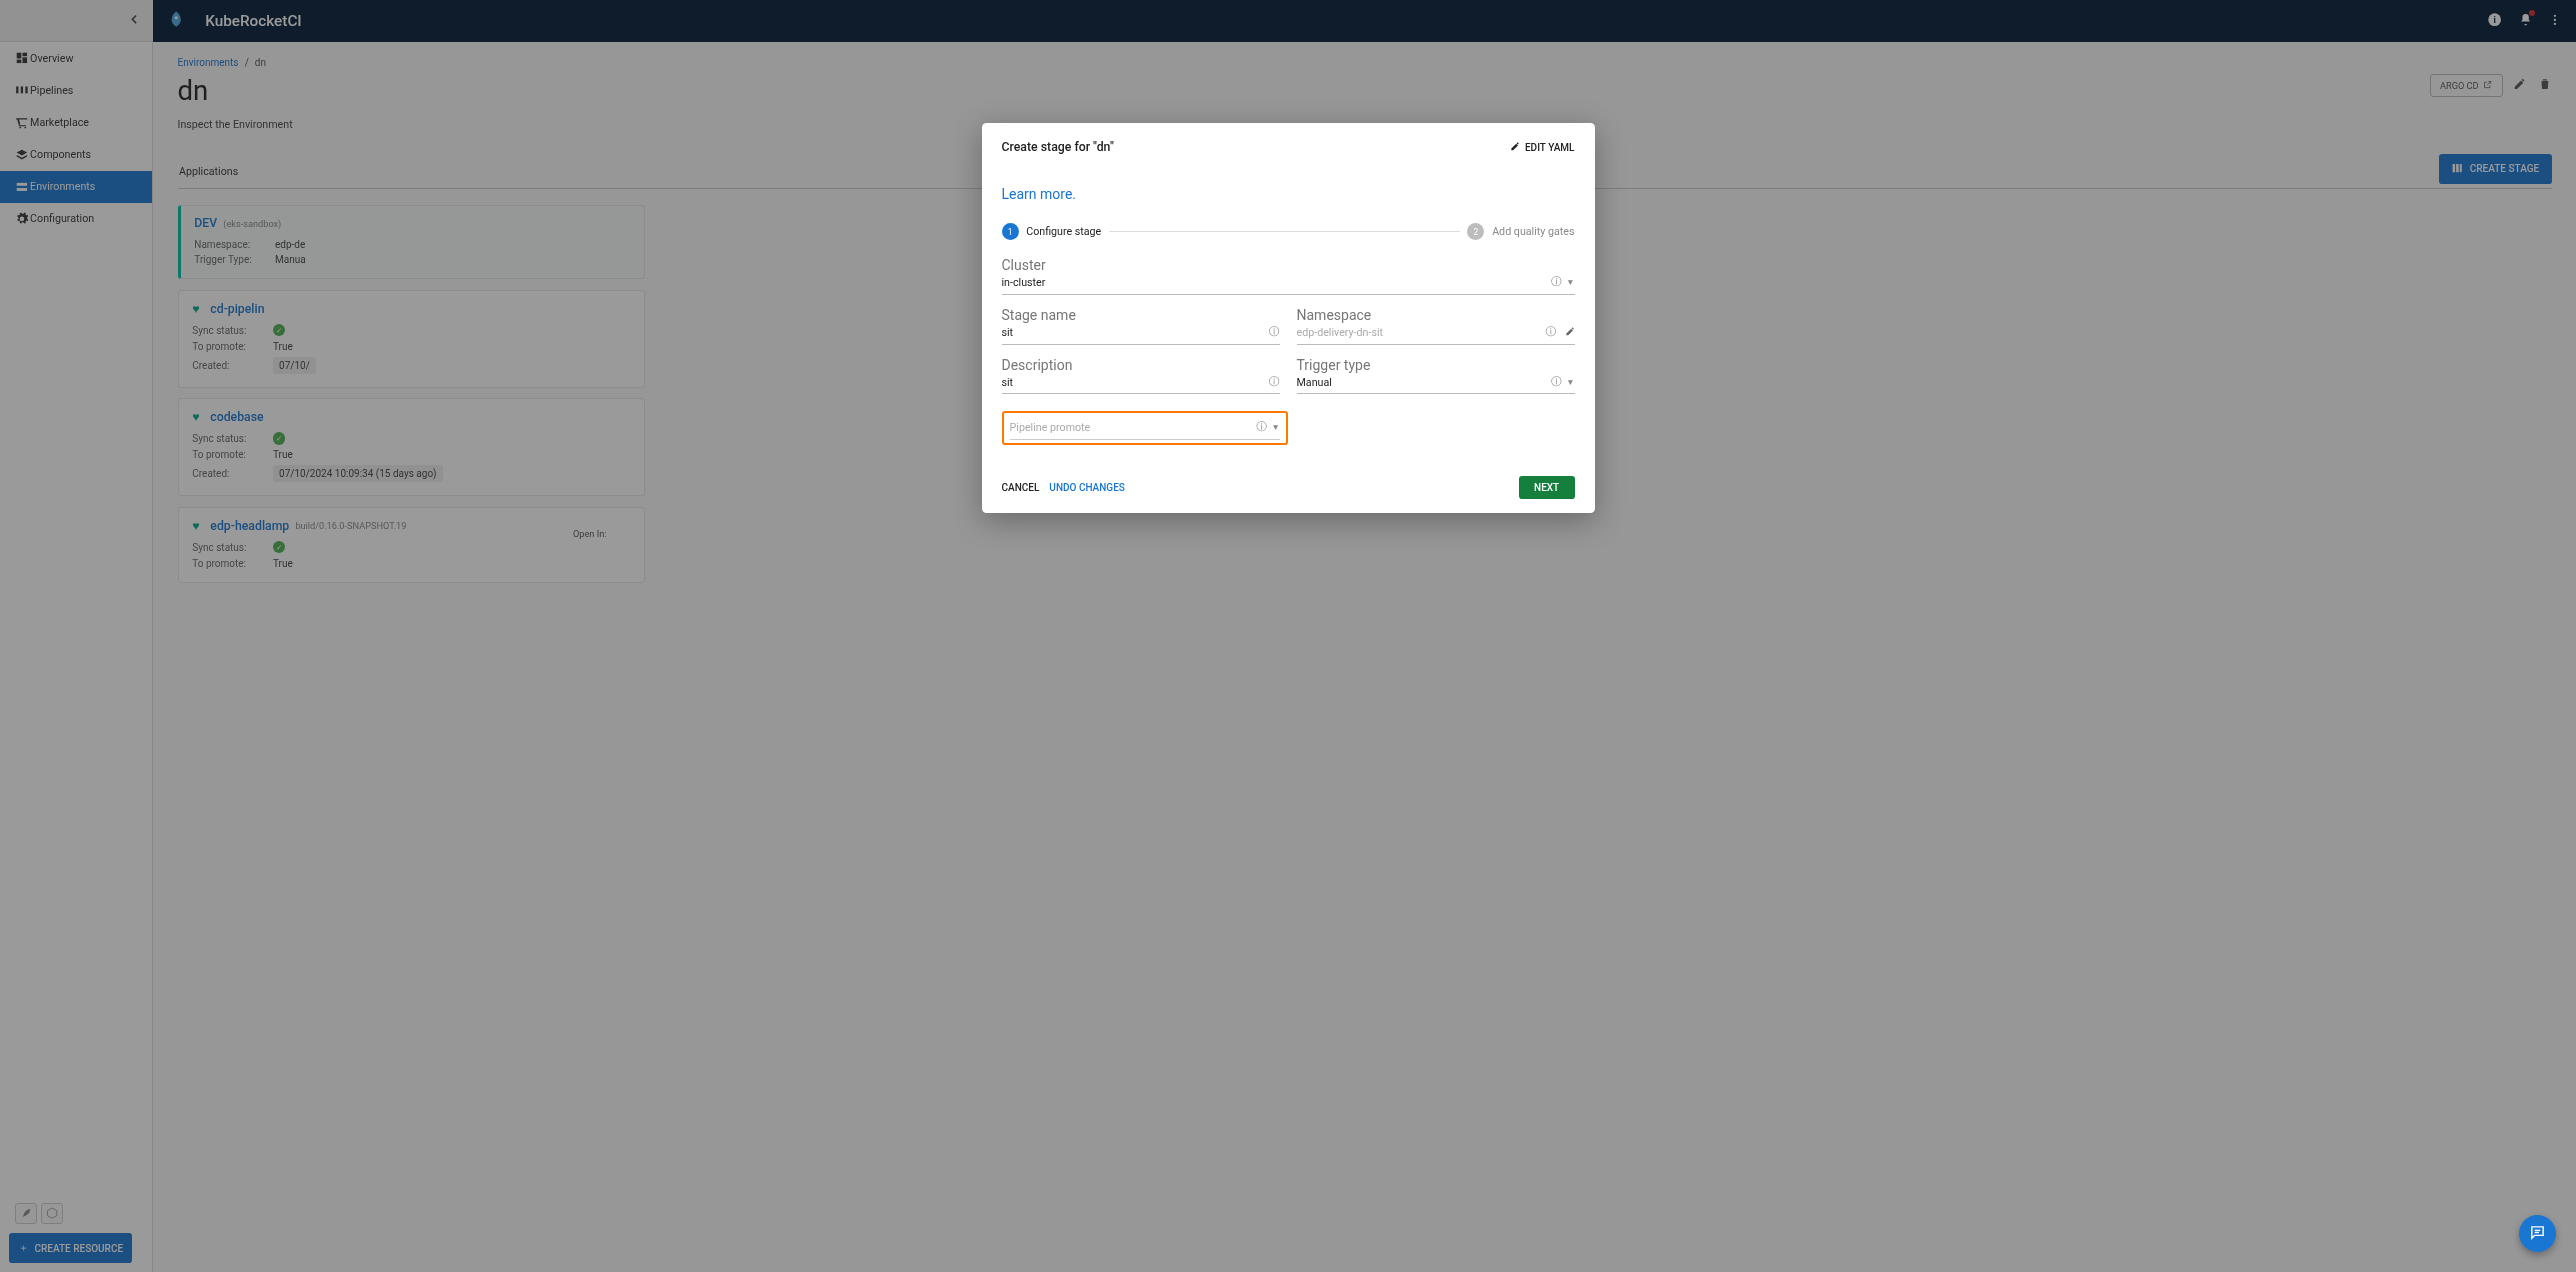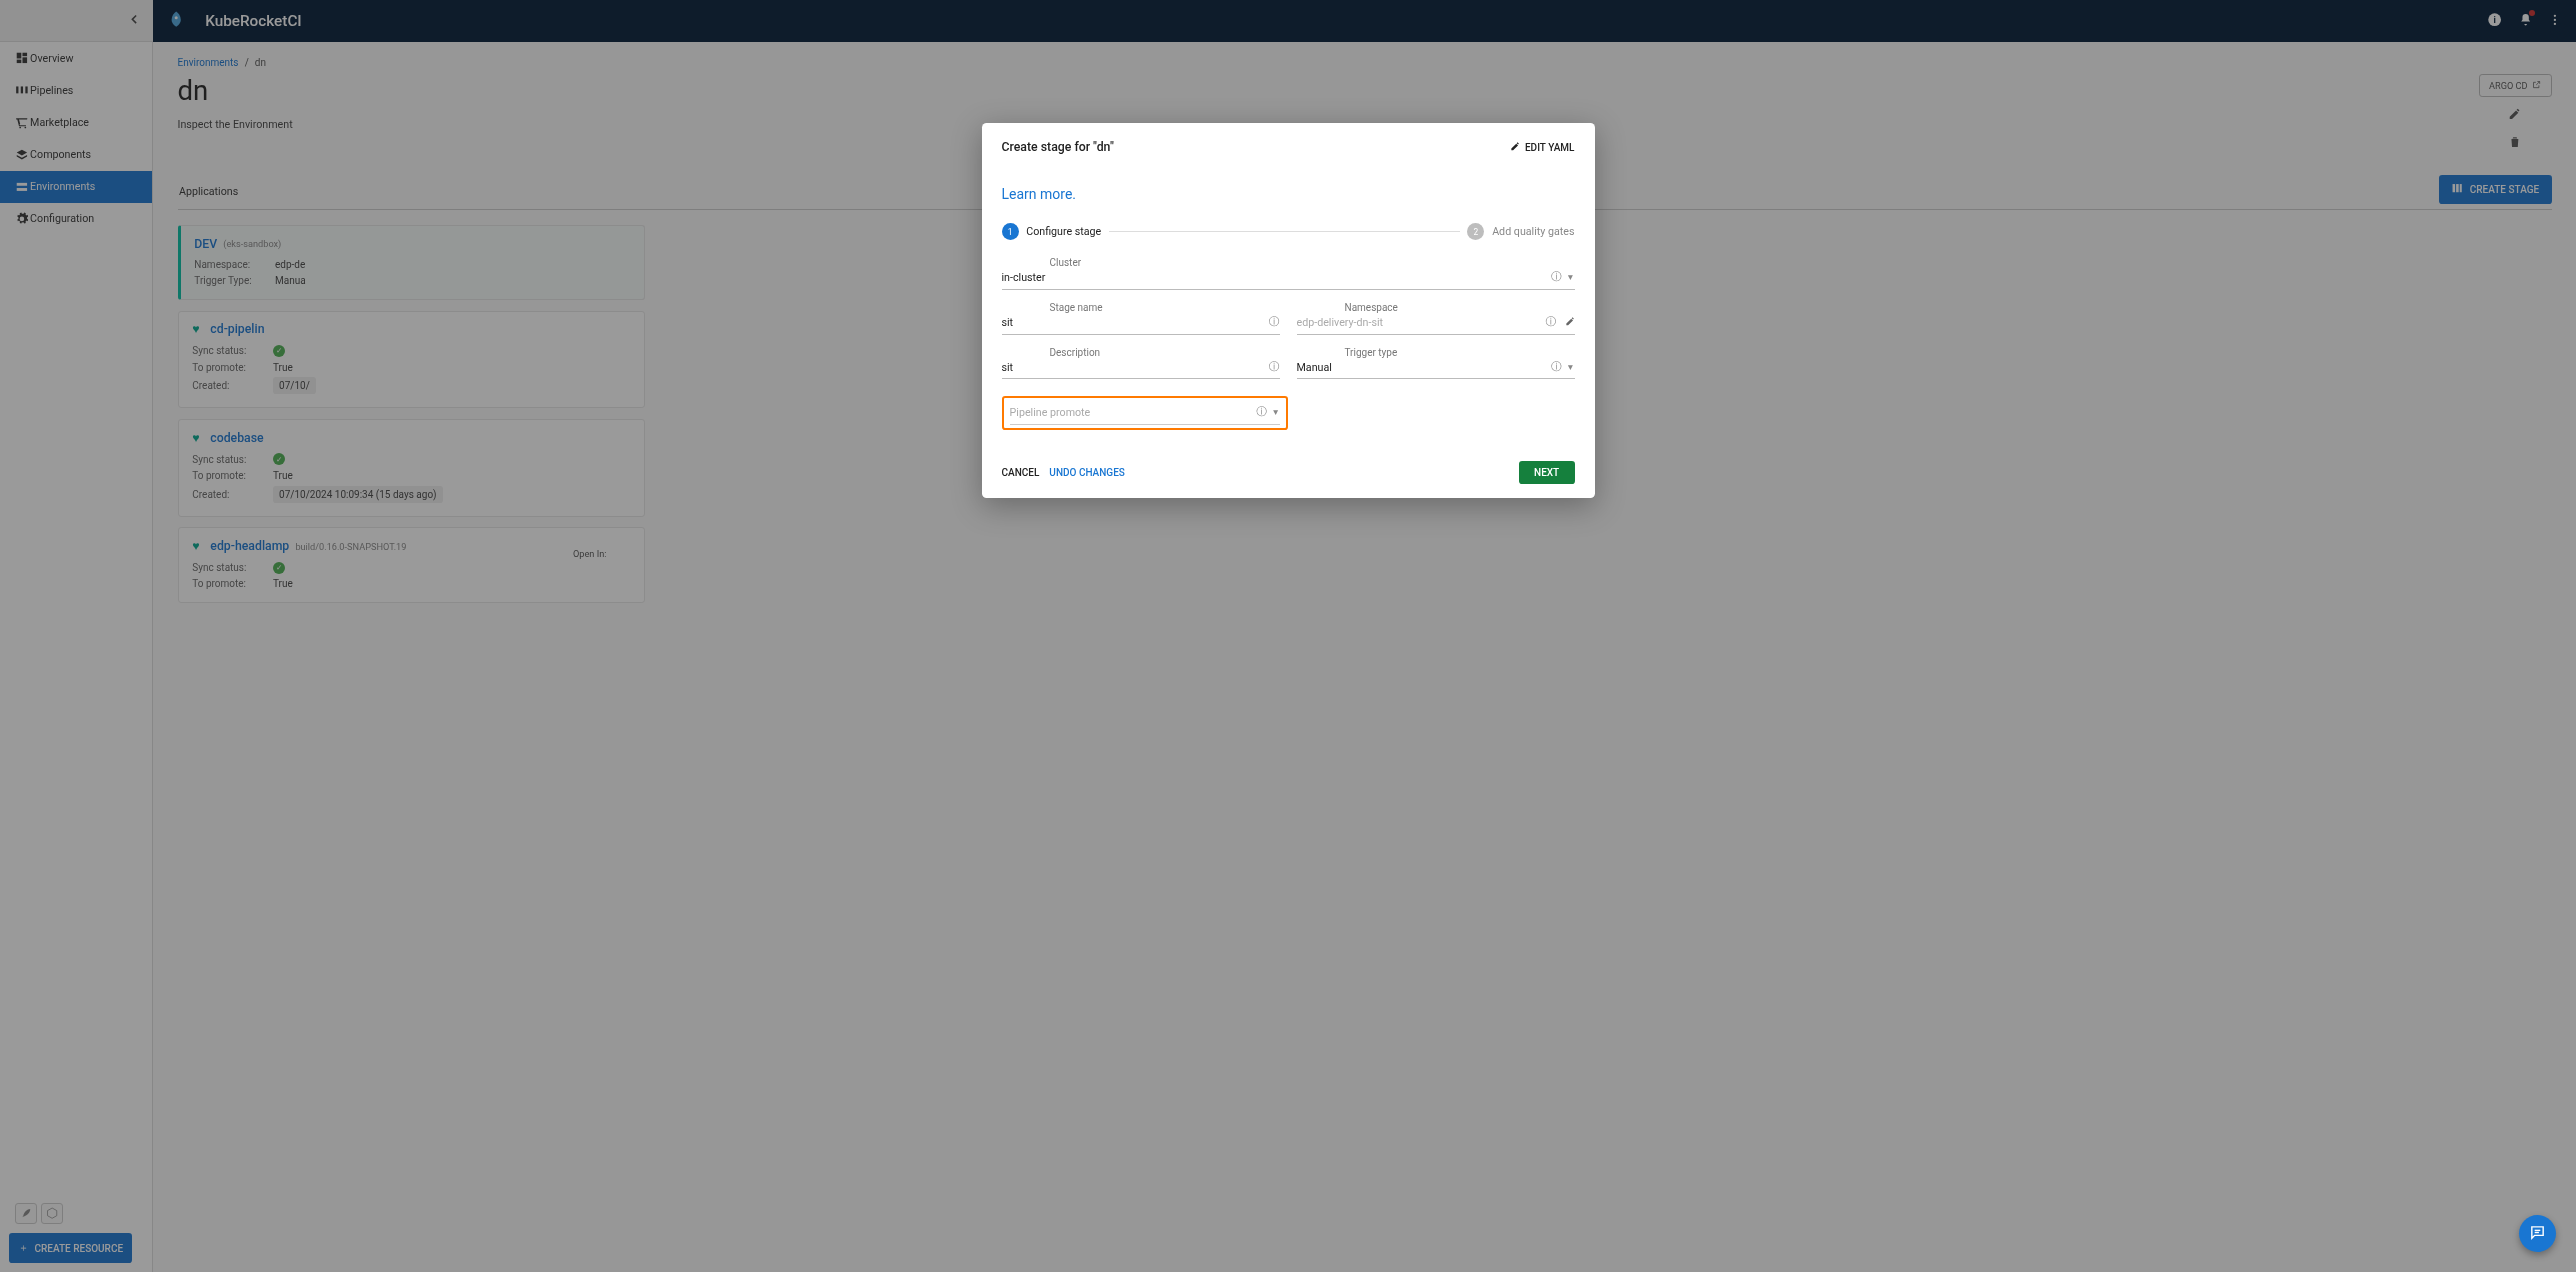--- a/index.html
+++ b/index.html
@@ -26,21 +26,21 @@
 .badge-chip { width: 21.4px; height: 21.4px; border: 0.8px solid #ccc; border-radius: 3.1px; display: flex; align-items: center; justify-content: center; background: #fafafa; color: #777; }
 .create-resource { display: flex; align-items: center; gap: 6.1px; background: #1976d2; color: #fff; border: none; border-radius: 3.1px; padding: 7.7px 9.2px; font-size: 10px; font-weight: 500; cursor: pointer; }
 
 
 .main { position: absolute; left: 153px; right: 0; top: 42px; bottom: 0; background: #fafafa; padding: 15.3px 24.5px; overflow: auto; }
 .breadcrumb { font-size: 10px; color: #555; display: flex; align-items: center; gap: 6.1px; }
 .breadcrumb a { color: #1976d2; text-decoration: none; }
 .page-header { display: flex; align-items: flex-start; margin-top: 6.1px; }
 .page-title { font-size: 27.6px; color: #222; font-weight: 400; }
 .page-subtitle { font-size: 10.7px; color: #444; margin-top: 10.7px; }
-.page-actions { margin-left: auto; display: flex; align-items: center; gap: 10.7px; flex-direction: column; }
+.page-actions { margin-left: auto; display: flex; align-items: center; gap: 10.7px; }
 .argo-btn { border: 0.8px solid #bbb; border-radius: 3.1px; padding: 4.6px 9.2px; font-size: 9.2px; color: #555; background: transparent; display: flex; align-items: center; gap: 4.6px; }
 .icon-btn { color: #555; cursor: pointer; }
 
 .tabs-row { display: flex; align-items: center; border-bottom: 0.8px solid #ccc; margin-top: 23px; }
 .tab { padding: 7.7px 1.5px; font-size: 10.7px; color: #333; }
 .create-stage-btn { margin-left: auto; display: flex; align-items: center; gap: 6.1px; background: #1976d2; color: #fff; border: none; border-radius: 3.1px; padding: 7.7px 12.3px; font-size: 10px; font-weight: 500; cursor: pointer; margin-bottom: 4.6px; }
 
 .stages { margin-top: 15.3px; display: flex; flex-direction: column; gap: 10.7px; max-width: 467px; }
 .stage-card { background: #fff; border: 0.8px solid #e5e5e5; border-radius: 3.1px; padding: 10.7px 13.8px; font-size: 10px; color: #444; position: relative; }
 .stage-card.primary { border-left: 3.8px solid #00bfa5; background: #f6fbfa; }
@@ -64,21 +64,21 @@
 .step { display: flex; align-items: center; gap: 7.7px; font-size: 10.7px; color: #222; }
 .step .circle { width: 17px; height: 17px; border-radius: 50%; display: flex; align-items: center; justify-content: center; font-size: 8.4px; color: #fff; }
 .step.active .circle { background: #1976d2; }
 .step.inactive { color: #888; }
 .step.inactive .circle { background: #bdbdbd; }
 .step-line { flex: 1; height: 0.8px; background: #ddd; margin: 0 7.7px; }
 
 .form-grid { display: grid; grid-template-columns: 1fr 1fr; gap: 10.7px 17px; }
 .form-grid .full { grid-column: 1 / -1; }
 .field { border-bottom: 0.8px solid #bbb; position: relative; padding-top: 1.5px; }
-.field .flabel { font-size: 10px; color: #777; display: block; margin-bottom: 1.5px; margin-left: 48px; }
+.field .flabel { font-size: 14px; color: #777; display: block; margin-bottom: 1.5px; }
 .field .fval { font-size: 10.7px; color: #222; padding: 1.5px 0 4.6px 0; display: flex; align-items: center; }
 .field .fval.placeholder { color: #aaa; }
 .field .adorn { position: absolute; right: 0; bottom: 4.6px; display: flex; align-items: center; gap: 4.6px; color: #888; font-size: 10.7px; }
 .field .adorn .chev { font-size: 8.4px; }
 .field.with-edit { padding-right: 20px; }
 .edit-pencil { position: absolute; right: -1.5px; bottom: 4.6px; color: #666; }
 
 .pipeline-wrap { margin-top: 17px; width: 50%; }
 .highlight { border: 2.3px solid #ff7a00; border-radius: 3.1px; padding: 4.6px 6.1px 3.1px 6.1px; }
 .highlight .field { border-bottom: 0.8px solid #ccc; }

